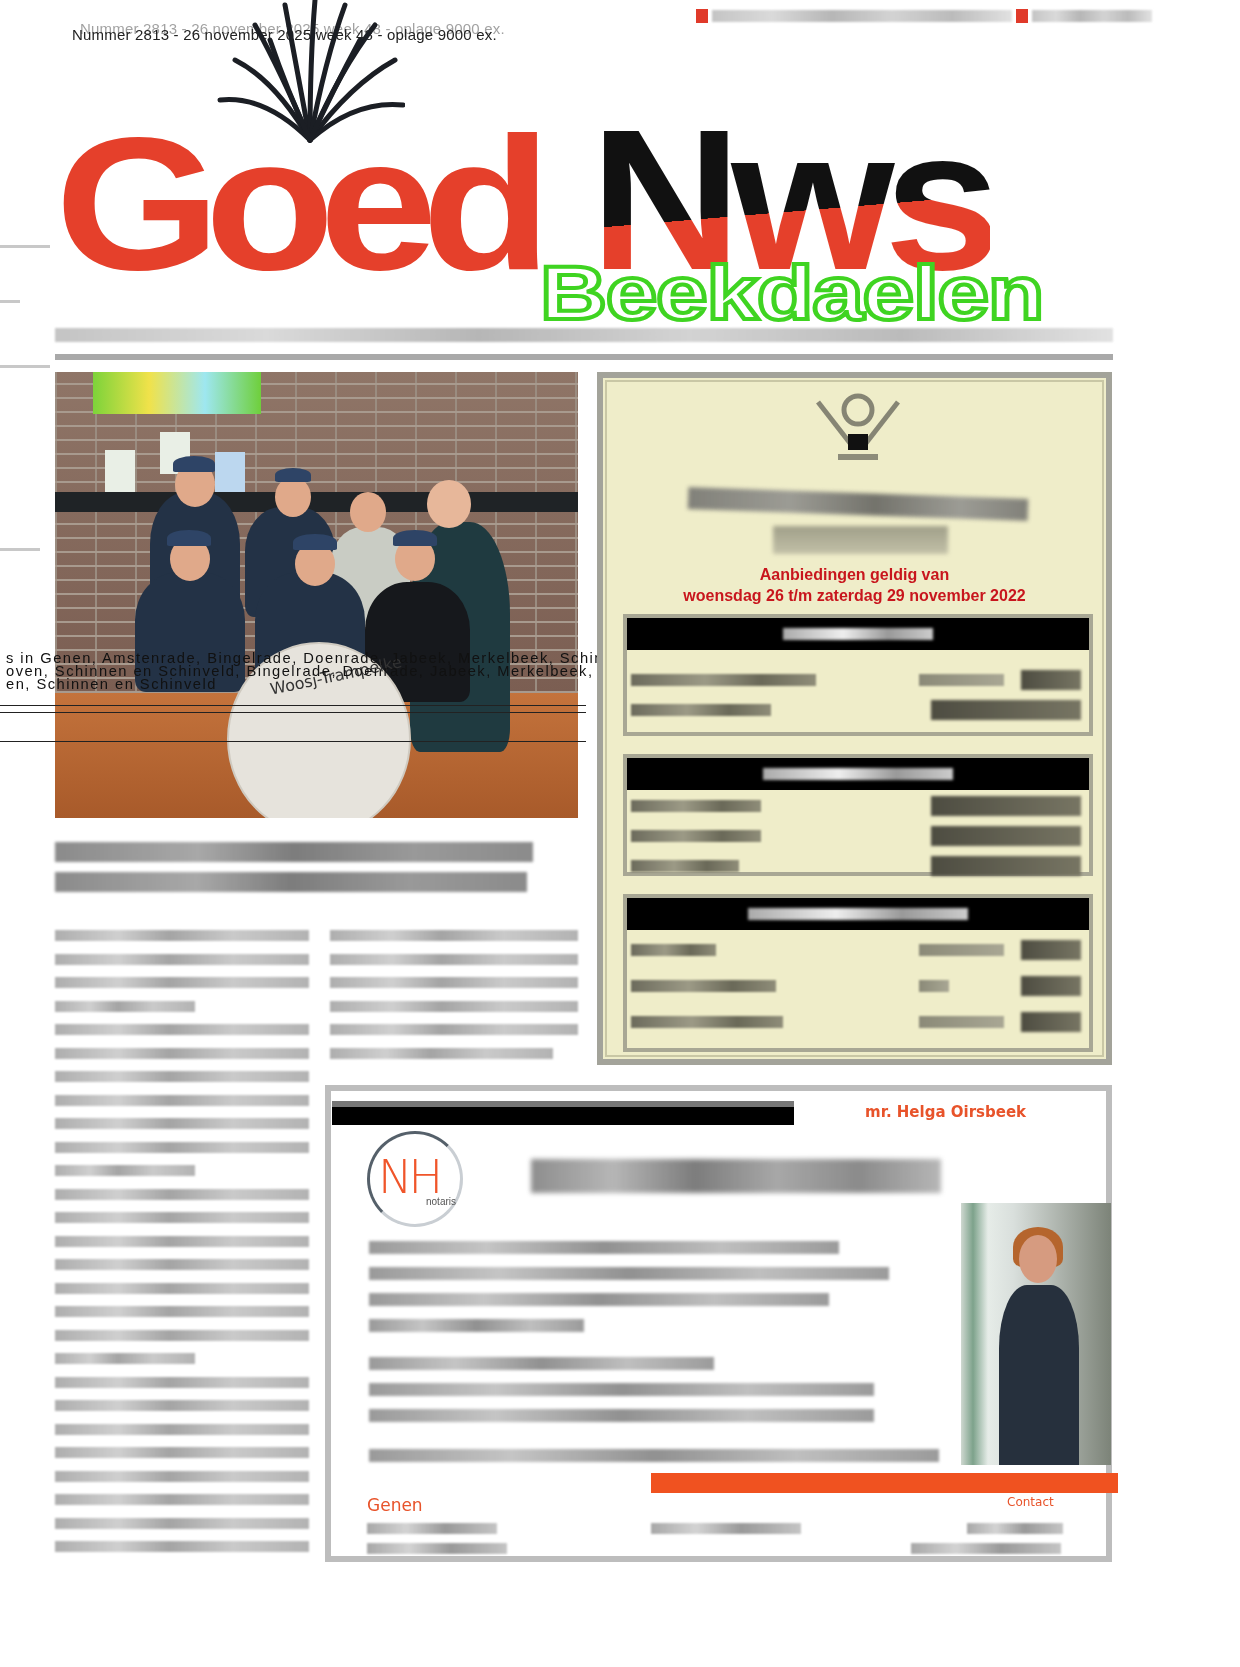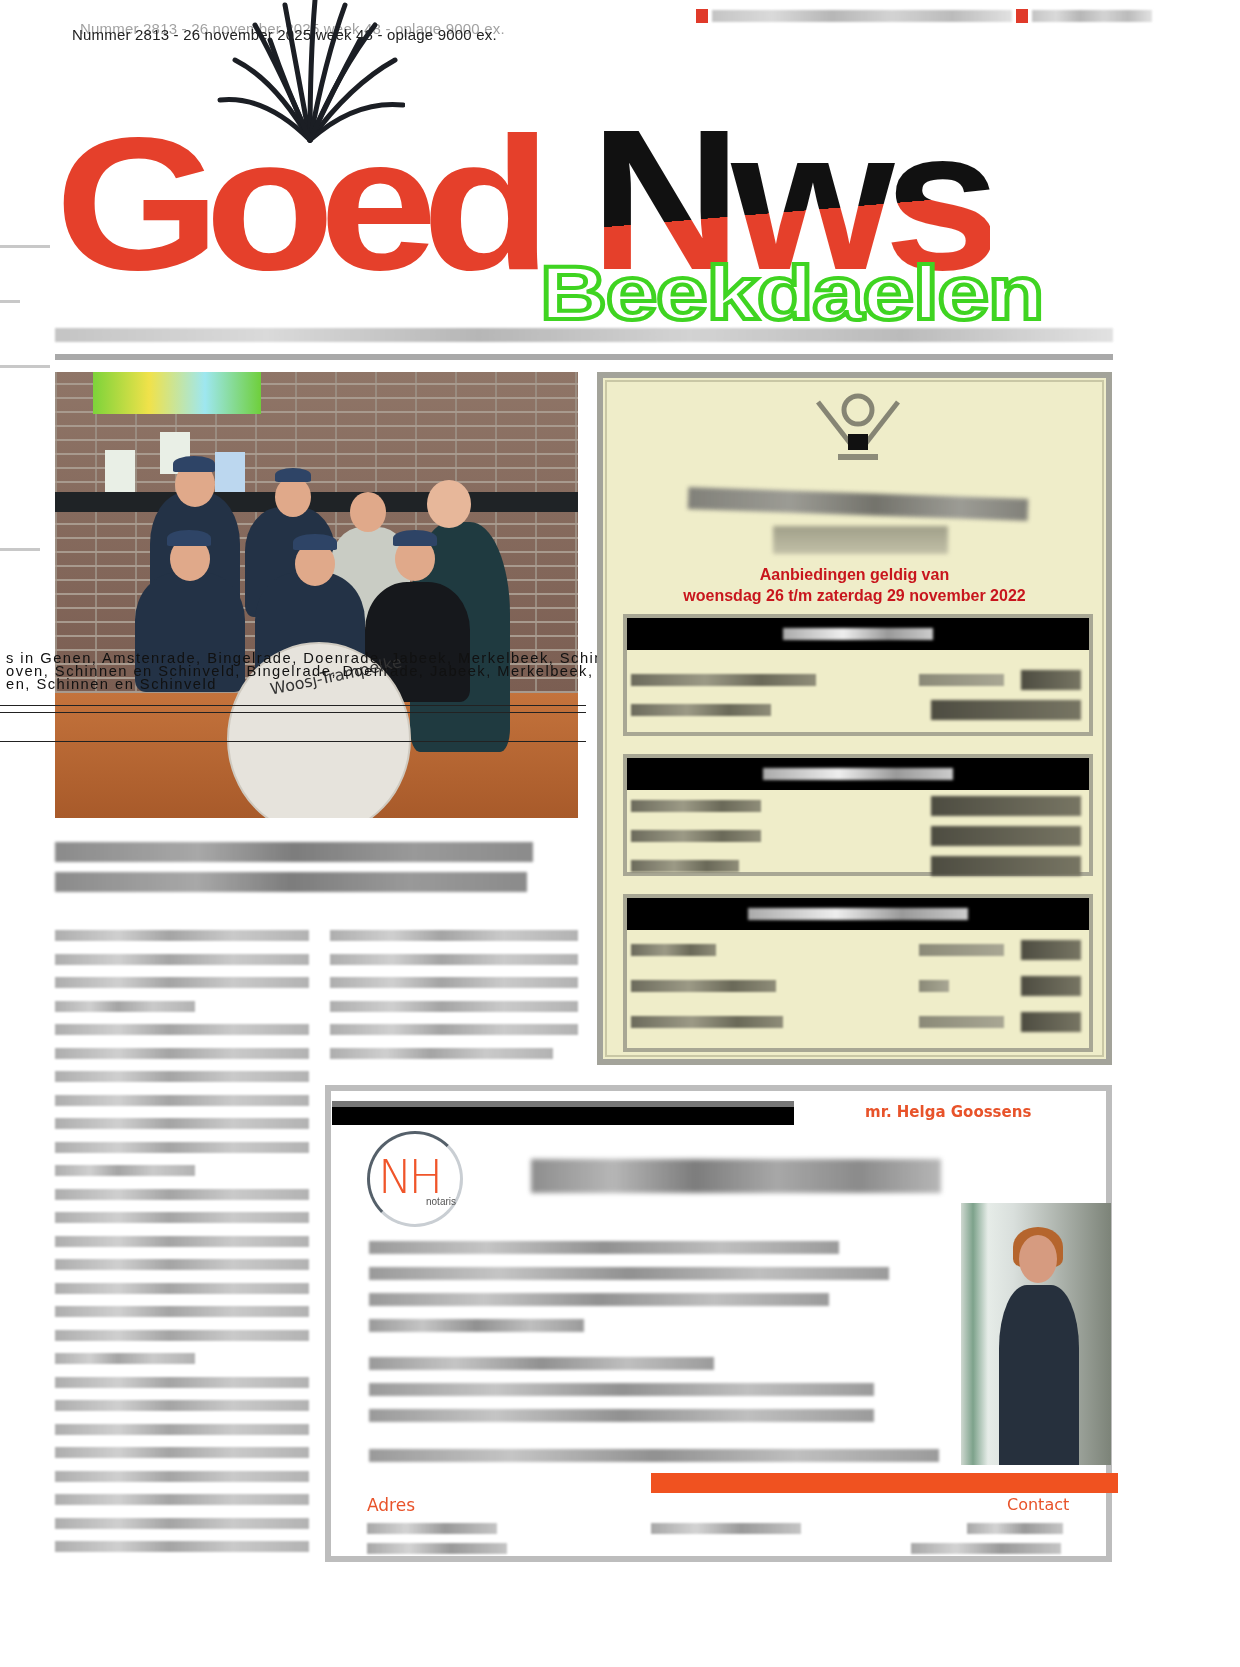--- a/index.html
+++ b/index.html
@@ -68,21 +68,21 @@
   .n-logo .nh{position:absolute;left:8px;top:16px;font-size:46px;color:#f0552a;font-family:"DejaVu Sans",sans-serif;letter-spacing:-4px;font-weight:300;}
   .n-logo .sub{position:absolute;left:56px;top:62px;font-size:10px;color:#555;}
   .n-title{position:absolute;left:200px;top:68px;width:410px;height:34px;background:linear-gradient(90deg,#7a7a7a,#aaa 20%,#666 40%,#999 60%,#777 80%,#aaa);filter:blur(2.4px);opacity:.85;}
   .n-para .nl{position:absolute;left:38px;height:13px;background:linear-gradient(90deg,#888,#bbb 25%,#7e7e7e 50%,#b4b4b4 75%,#8a8a8a);filter:blur(1.6px);opacity:.85;}
   .n-photo{position:absolute;left:630px;top:112px;width:150px;height:262px;background:linear-gradient(90deg,#cfd8d0 0,#7da28b 8%,#e6ece8 18%,#d9dfdc 35%,#7c8378 100%);overflow:hidden;}
   .n-photo .body{position:absolute;left:38px;top:82px;width:80px;height:180px;background:#26303d;border-radius:35% 35% 0 0;}
   .n-photo .face{position:absolute;left:58px;top:32px;width:38px;height:48px;border-radius:50%;background:#d69b80;}
   .n-photo .hair{position:absolute;left:52px;top:24px;width:50px;height:40px;border-radius:50% 50% 20% 20%;background:#b5652d;}
   .n-orange{position:absolute;left:320px;top:382px;width:467px;height:20px;background:#f05220;}
   .n-adres{position:absolute;left:36px;top:404px;color:#e8532a;font-size:17px;font-family:"DejaVu Sans",sans-serif;}
-  .n-contact{position:absolute;left:676px;top:404px;color:#e8532a;font-size:16px;font-family:"DejaVu Sans",sans-serif;}
+  .n-contact{position:absolute;left:676px;top:404px;color:#e8532a;font-size:12px;font-family:"DejaVu Sans",sans-serif;}
   .n-bl{position:absolute;height:11px;background:linear-gradient(90deg,#999,#ccc 30%,#888 60%,#bbb);filter:blur(1.3px);opacity:.85;}
   
   .artifact{position:absolute;background:#c8c8c8;height:3px;}
 </style>
 </head>
 <body>
 
 <div class="abs issue-line ghost">Nummer 2813 - 26 november 2025 week 48 - oplage 9000 ex.</div>
 <div class="abs issue-line">Nummer 2813 - 26 november 2025 week 48 - oplage 9000 ex.</div>
 
@@ -275,21 +275,21 @@
     <div class="b-row" style="margin-top:6px">
         <span class="nm" style="width:152px"></span>
         <span class="qt"></span>
         <span class="pr"></span>
       </div>
   </div>
 </div>
 
 <div class="abs notary">
   <div class="n-blackbar"></div>
-  <div class="n-name">mr. Helga Goossens</div>
+  <div class="n-name">mr. Helga Oirsbeek</div>
   <div class="n-logo">
     <span class="nh">NH</span>
     <span class="sub">notaris</span>
   </div>
   <div class="n-title"></div>
   <div class="n-para">
     <div class="nl" style="top:150px;width:470px"></div>
     <div class="nl" style="top:176px;width:520px"></div>
     <div class="nl" style="top:202px;width:460px"></div>
     <div class="nl" style="top:228px;width:215px"></div>
@@ -297,20 +297,20 @@
     <div class="nl" style="top:292px;width:505px"></div>
     <div class="nl" style="top:318px;width:505px"></div>
     <div class="nl" style="top:358px;width:570px"></div>
   </div>
   <div class="n-photo">
     <div class="body"></div>
       <div class="hair"></div>
       <div class="face"></div>
   </div>
   <div class="n-orange"></div>
-  <div class="n-adres">Adres</div>
+  <div class="n-adres">Genen</div>
   <div class="n-contact">Contact</div>
   <div class="n-bl" style="left:36px;top:432px;width:130px;"></div>
   <div class="n-bl" style="left:36px;top:452px;width:140px;"></div>
   <div class="n-bl" style="left:320px;top:432px;width:150px;"></div>
   <div class="n-bl" style="left:636px;top:432px;width:96px;"></div>
   <div class="n-bl" style="left:580px;top:452px;width:150px;"></div>
 </div>
 
 </body></html>

